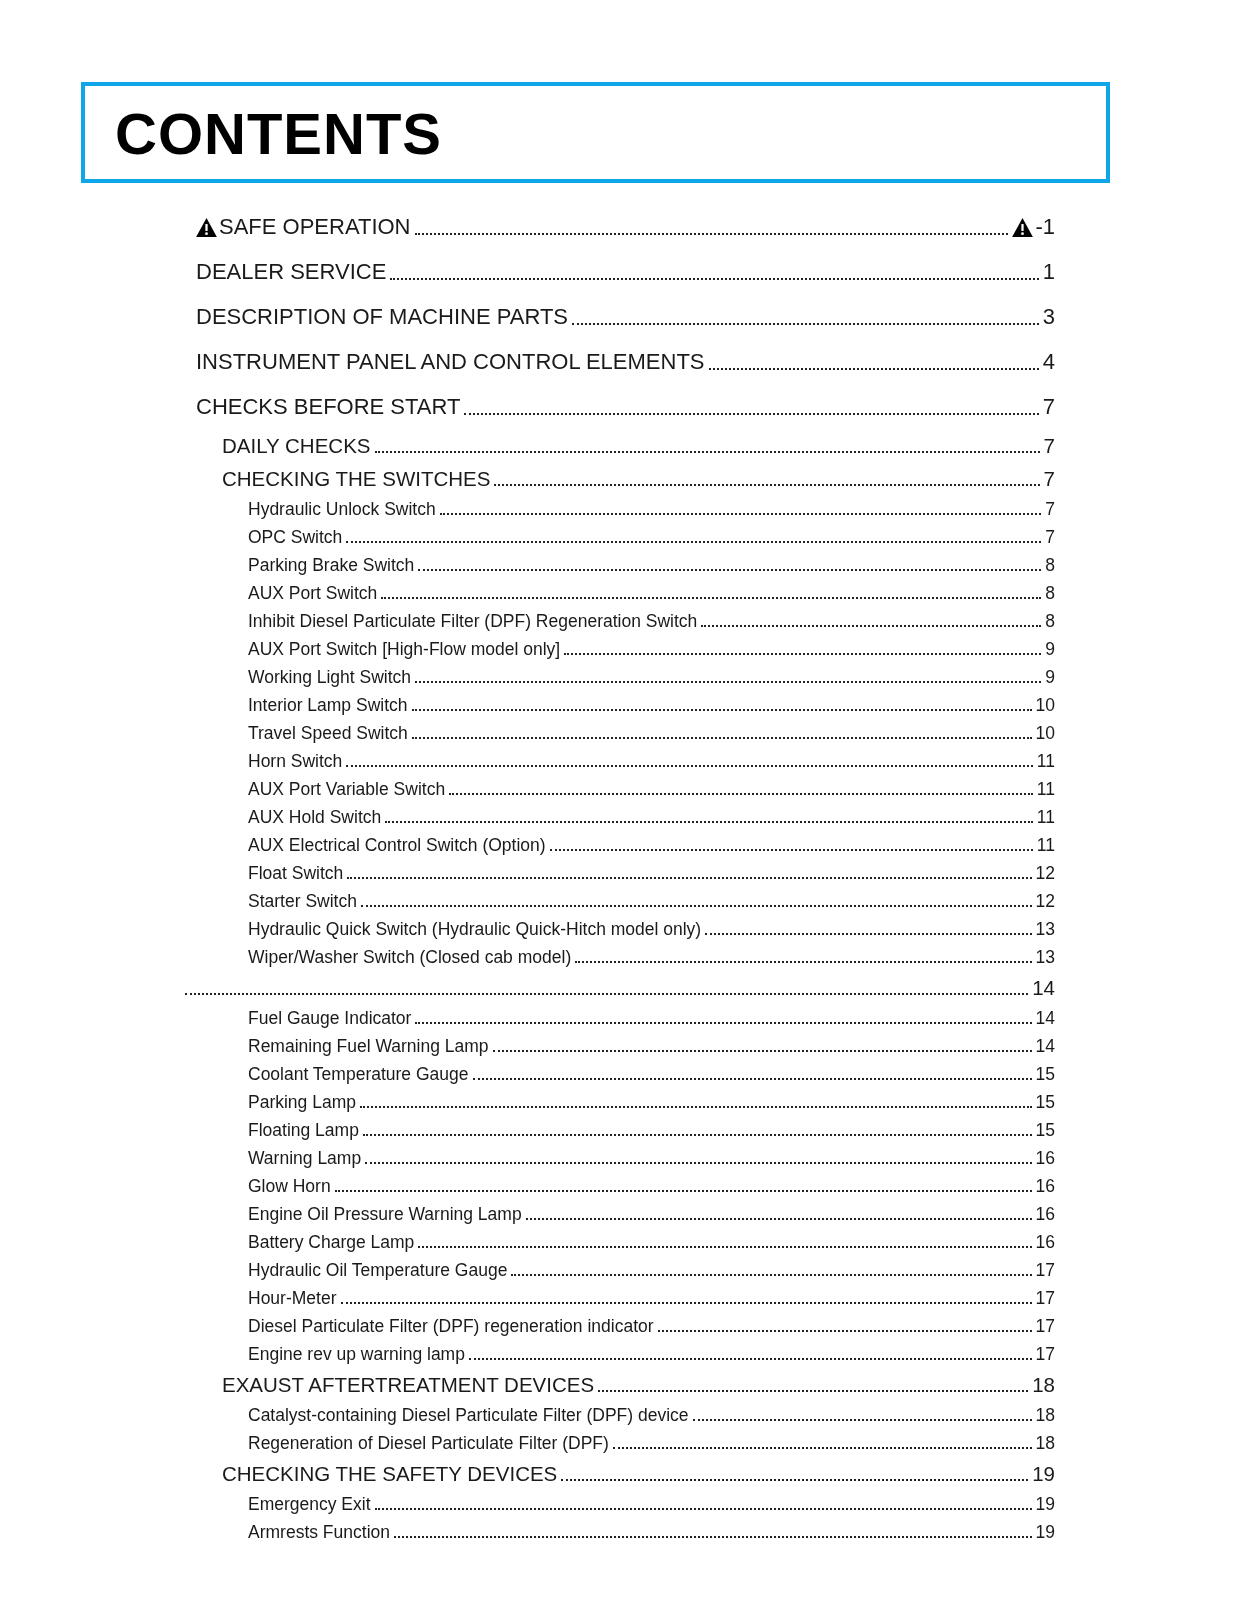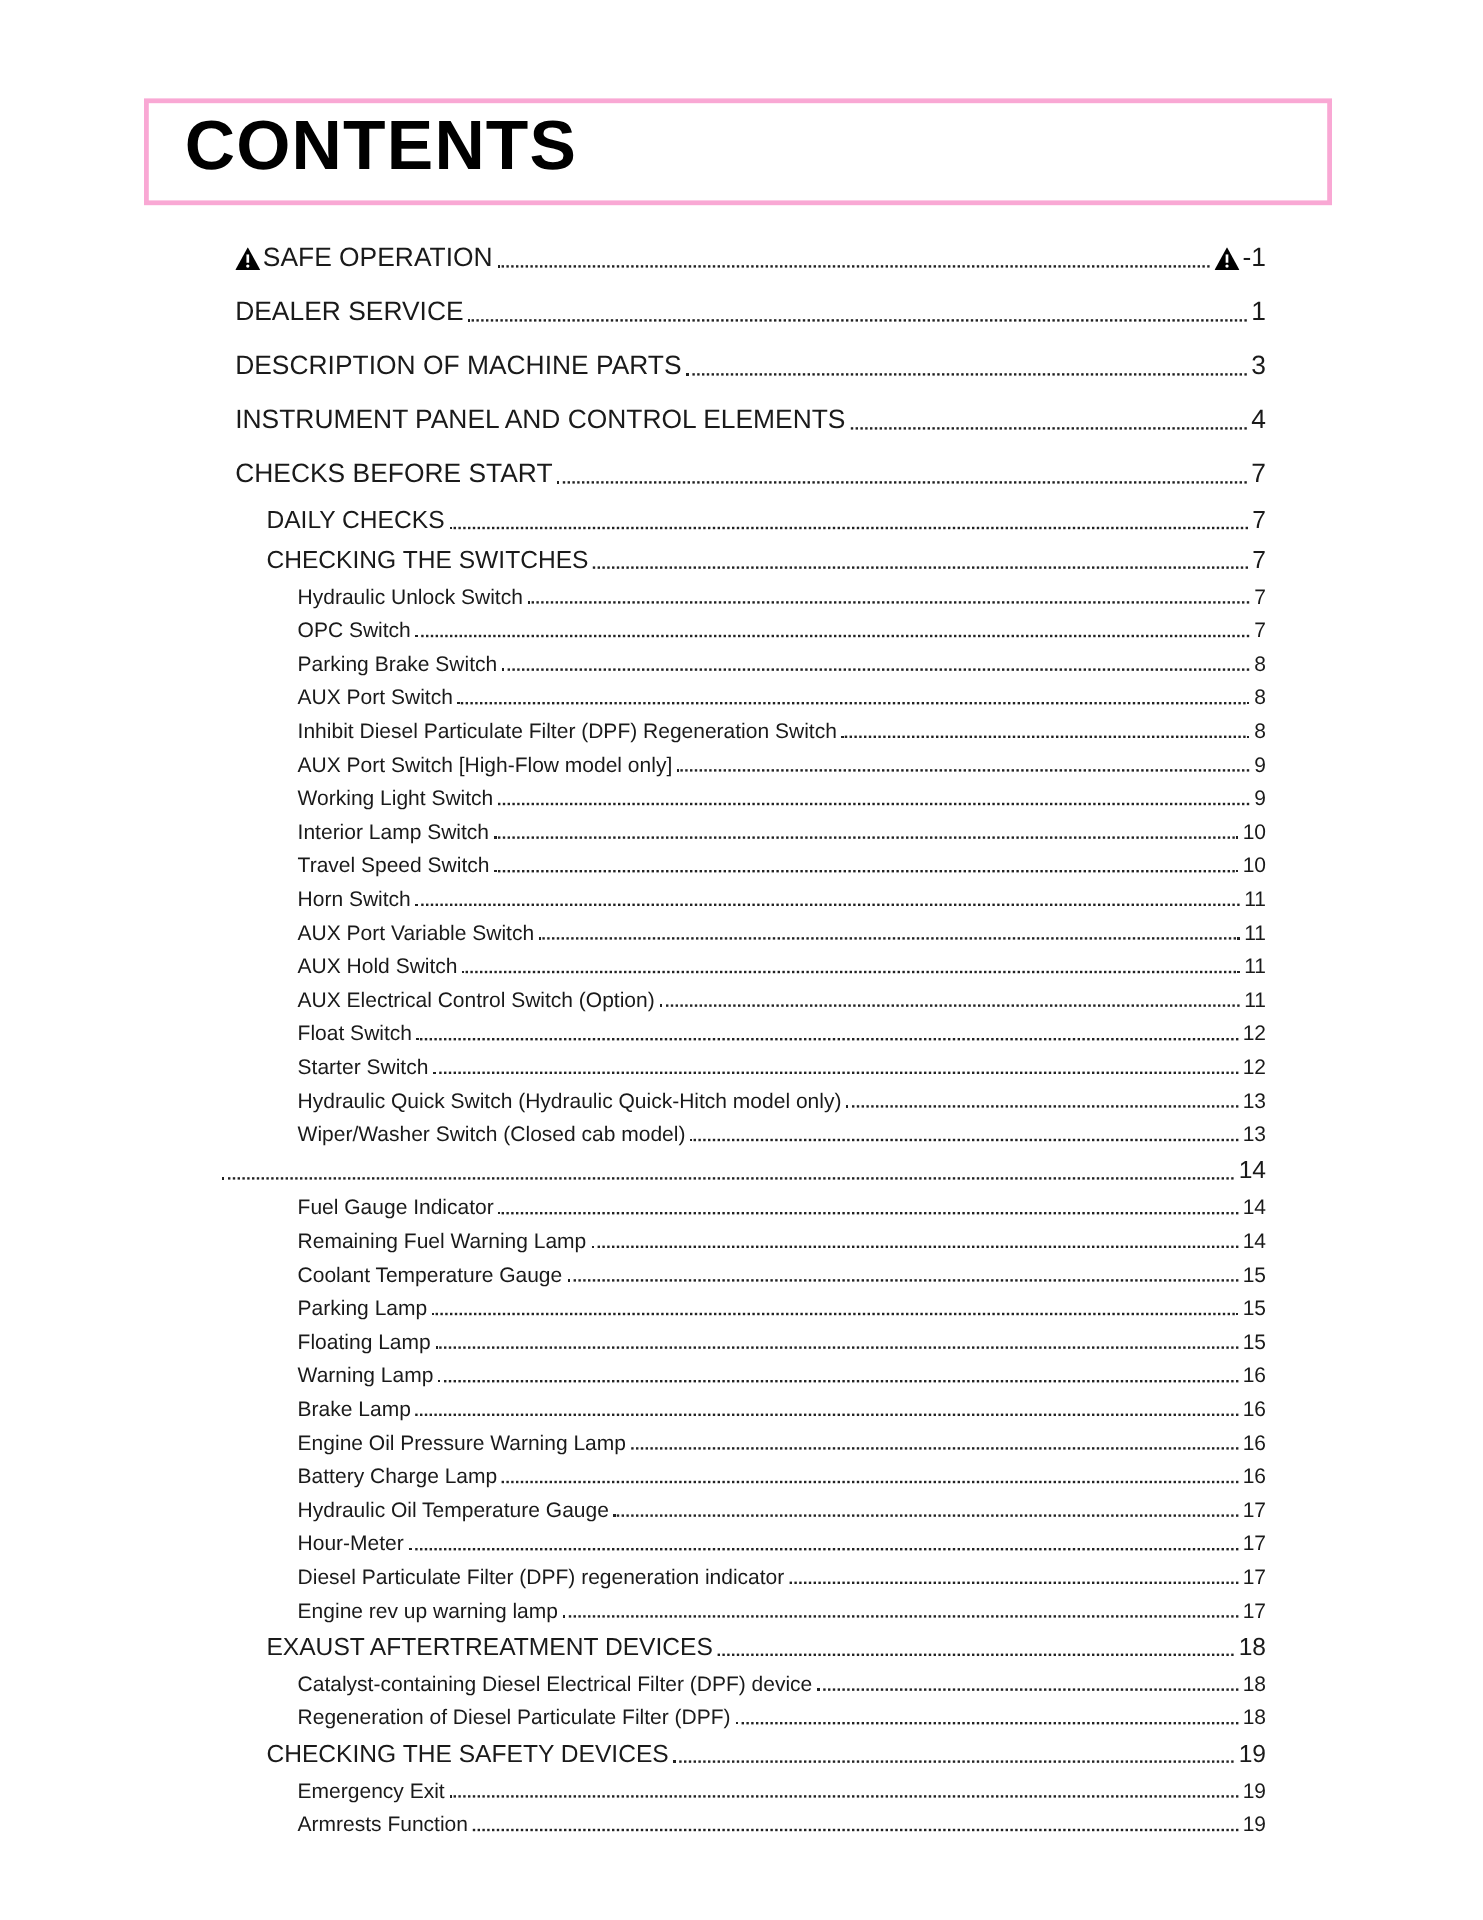--- a/index.html
+++ b/index.html
@@ -9,23 +9,23 @@
     color: #111111;
   }
   .page {
     width: 1236px;
     min-height: 1600px;
     background: #ffffff;
     position: relative;
     overflow: hidden;
   }
   .title-frame {
-    margin: 82px 126px 0 120px;
-    border: 4px solid #f9a8d4;
-    padding: 2px 20px 12px 30px;
+    margin: 82px 126px 0 81px;
+    border: 4px solid #0ea5e9;
+    padding: 14px 20px 12px 30px;
   }
   .title-frame h1 {
     font-size: 58px;
     font-weight: 900;
     letter-spacing: 1px;
     color: #000000;
     font-family: "Liberation Sans", sans-serif;
   }
   .toc {
     margin: 22px 181px 40px 155px; 
@@ -464,21 +464,21 @@
       <span class="leader"></span>
       <span class="page-cell">
 
         <span class="page-num">16</span>
       </span>
     </div>
 
     <div class="toc-row level-2">
       <span class="label">
 
-        <span class="label-text">Brake Lamp</span>
+        <span class="label-text">Glow Horn</span>
       </span>
       <span class="leader"></span>
       <span class="page-cell">
 
         <span class="page-num">16</span>
       </span>
     </div>
 
     <div class="toc-row level-2">
       <span class="label">
@@ -560,21 +560,21 @@
       <span class="leader"></span>
       <span class="page-cell">
 
         <span class="page-num">18</span>
       </span>
     </div>
 
     <div class="toc-row level-2">
       <span class="label">
 
-        <span class="label-text">Catalyst-containing Diesel Electrical Filter (DPF) device</span>
+        <span class="label-text">Catalyst-containing Diesel Particulate Filter (DPF) device</span>
       </span>
       <span class="leader"></span>
       <span class="page-cell">
 
         <span class="page-num">18</span>
       </span>
     </div>
 
     <div class="toc-row level-2">
       <span class="label">

